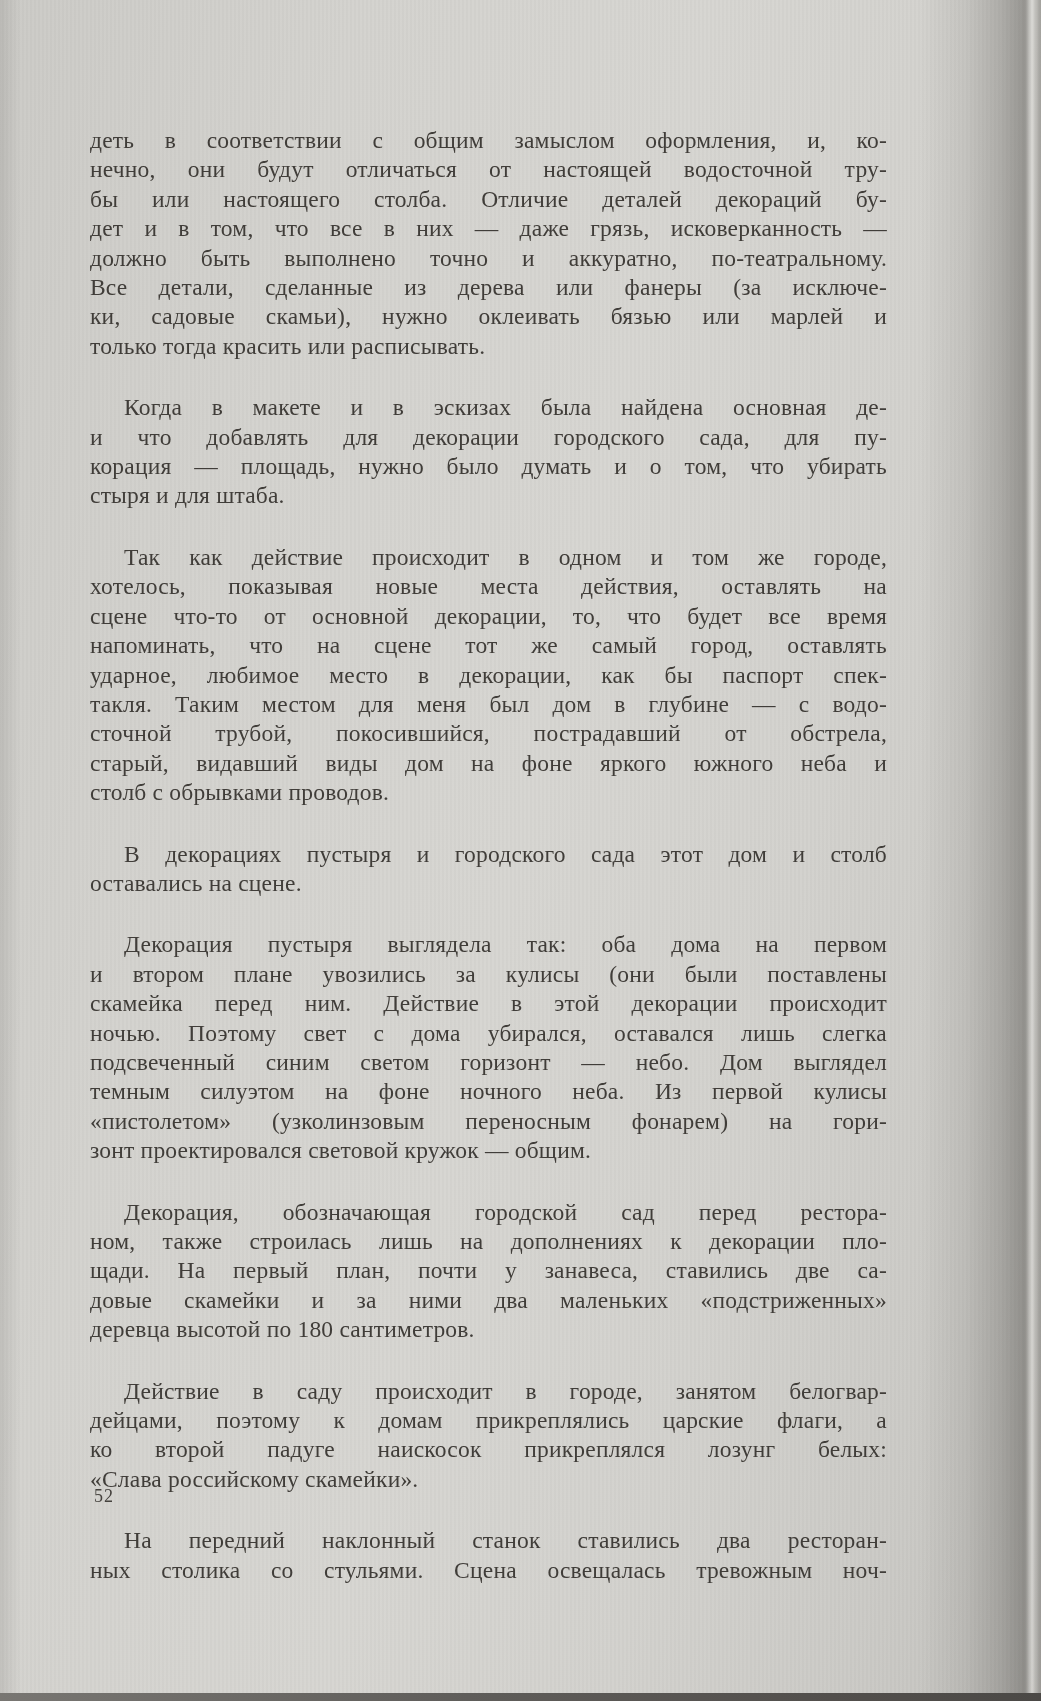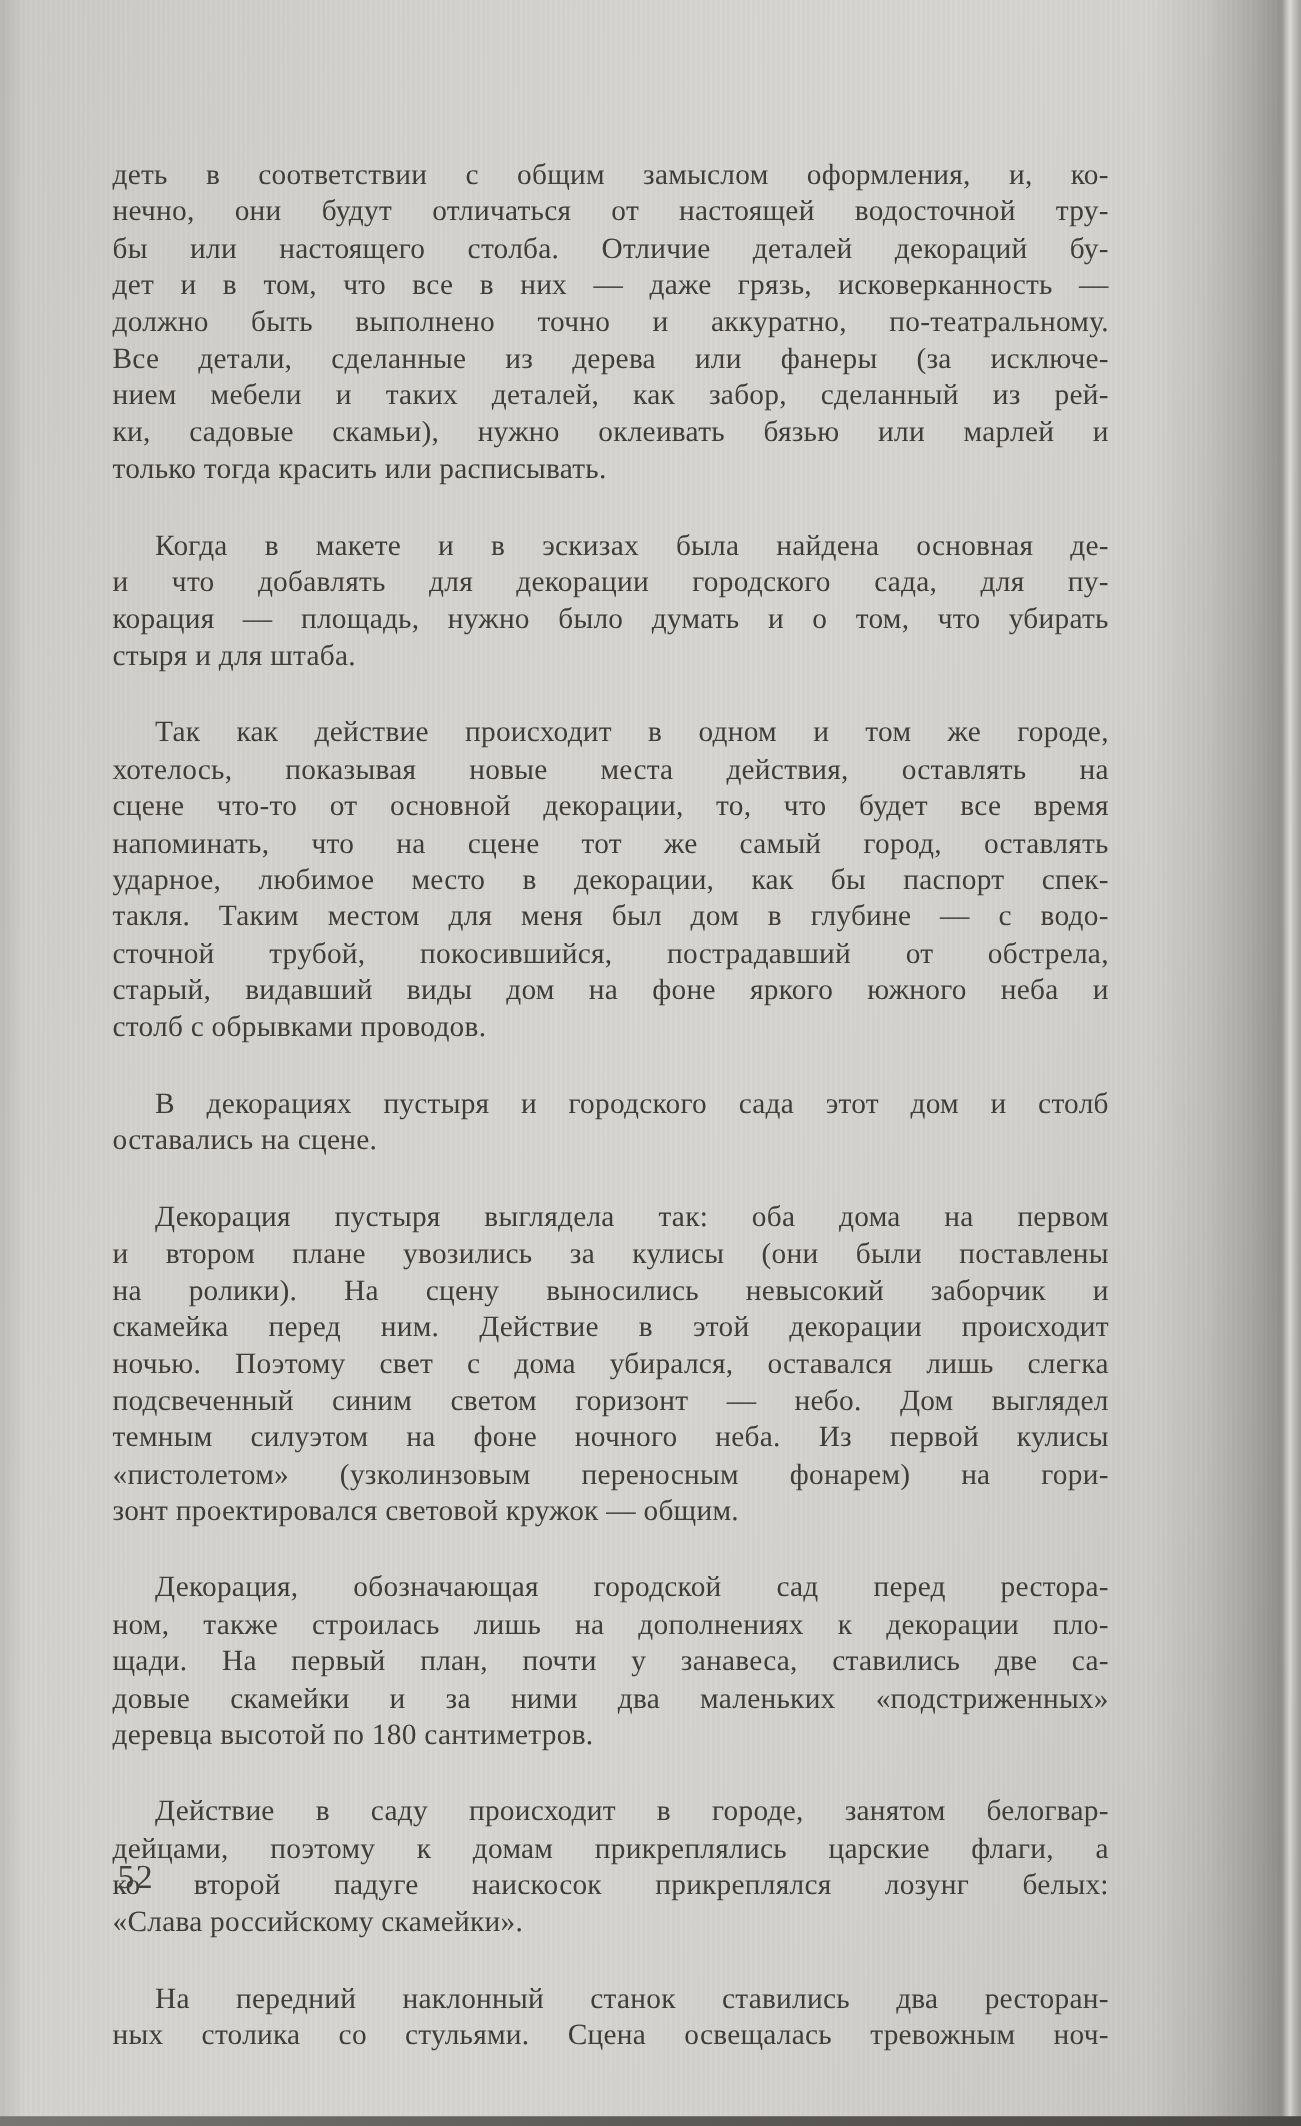--- a/index.html
+++ b/index.html
@@ -42,57 +42,55 @@
     position:absolute;left:90px;top:126px;width:797px;
     font-size:23.5px;line-height:29.4px;color:#403d39;
     letter-spacing:0.2px;
   }
   .line{text-align:justify;text-justify:inter-word;white-space:normal;}
   .line.j{text-align-last:justify;}
   .line.last{text-align:left;text-align-last:left;}
   .line.indent{text-indent:34px;margin-top:32px;}
   .page-number{
     position:absolute;left:94px;top:1486px;
-    font-size:27px;color:#45423e;letter-spacing:1px;
+    font-size:18px;color:#45423e;letter-spacing:1px;
   }
 </style>
 </head>
 <body>
 
 <div class="scan">
   <div class="top-band"></div>
   <div class="left-shade"></div>
   <div class="text-block">
       <div class="line j">деть в соответствии с общим замыслом оформления, и, ко-</div>
       <div class="line j">нечно, они будут отличаться от настоящей водосточной тру-</div>
       <div class="line j">бы или настоящего столба. Отличие деталей декораций бу-</div>
       <div class="line j">дет и в том, что все в них — даже грязь, исковерканность —</div>
       <div class="line j">должно быть выполнено точно и аккуратно, по-театральному.</div>
       <div class="line j">Все детали, сделанные из дерева или фанеры (за исключе-</div>
-      <div class="line j">нием мебели и таких деталей, как забор, сделанный из рей-</div>
       <div class="line j">ки, садовые скамьи), нужно оклеивать бязью или марлей и</div>
       <div class="line last">только тогда красить или расписывать.</div>
       <div class="line j indent">Когда в макете и в эскизах была найдена основная де-</div>
       <div class="line j">и что добавлять для декорации городского сада, для пу-</div>
       <div class="line j">корация — площадь, нужно было думать и о том, что убирать</div>
       <div class="line last">стыря и для штаба.</div>
       <div class="line j indent">Так как действие происходит в одном и том же городе,</div>
       <div class="line j">хотелось, показывая новые места  действия, оставлять  на</div>
       <div class="line j">сцене что-то от основной декорации, то, что будет все время</div>
       <div class="line j">напоминать, что на сцене тот же самый город, оставлять</div>
       <div class="line j">ударное, любимое место в декорации, как бы паспорт спек-</div>
       <div class="line j">такля. Таким местом для меня был дом в глубине — с водо-</div>
       <div class="line j">сточной трубой, покосившийся, пострадавший от обстрела,</div>
       <div class="line j">старый, видавший виды дом на фоне яркого южного неба и</div>
       <div class="line last">столб с обрывками проводов.</div>
       <div class="line j indent">В декорациях пустыря и городского сада этот дом и столб</div>
       <div class="line last">оставались на сцене.</div>
       <div class="line j indent">Декорация пустыря выглядела так: оба дома на первом</div>
       <div class="line j">и втором плане увозились за кулисы (они были поставлены</div>
-      <div class="line j">на ролики). На сцену выносились  невысокий  заборчик и</div>
       <div class="line j">скамейка перед ним. Действие в этой декорации  происходит</div>
       <div class="line j">ночью. Поэтому свет с дома убирался, оставался лишь слегка</div>
       <div class="line j">подсвеченный синим светом горизонт — небо. Дом выглядел</div>
       <div class="line j">темным силуэтом на фоне ночного неба. Из первой кулисы</div>
       <div class="line j">«пистолетом» (узколинзовым переносным фонарем) на гори-</div>
       <div class="line last">зонт проектировался световой кружок — общим.</div>
       <div class="line j indent">Декорация, обозначающая городской  сад перед рестора-</div>
       <div class="line j">ном, также строилась лишь на дополнениях к декорации пло-</div>
       <div class="line j">щади. На первый план, почти у занавеса, ставились две са-</div>
       <div class="line j">довые скамейки и за ними два маленьких «подстриженных»</div>

